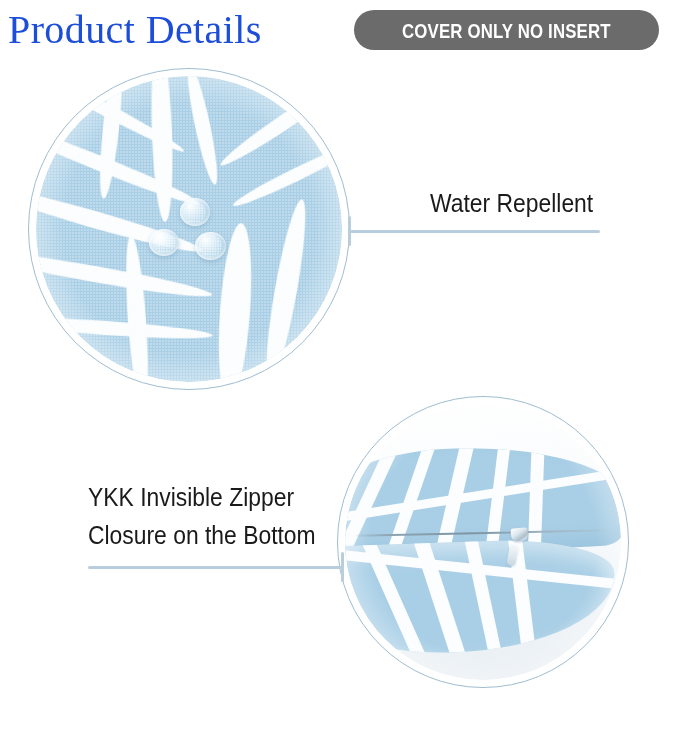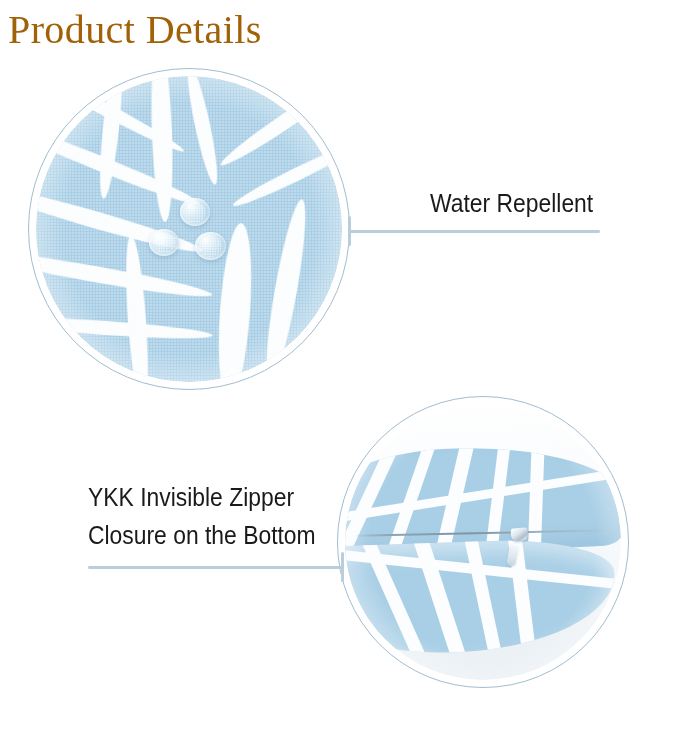--- a/index.html
+++ b/index.html
@@ -25,21 +25,21 @@
     width: 679px;
     height: 64px;
   }
   .page-title {
     position: absolute;
     left: 8px;
     top: 6px;
     font-family: "Liberation Serif", "DejaVu Serif", serif;
     font-size: 40px;
     line-height: 48px;
-    color: #a16207;
+    color: #1d4ed8;
     letter-spacing: 0.4px;
     white-space: nowrap;
   }
   .badge {
     position: absolute;
     left: 354px;
     top: 10px;
     width: 305px;
     height: 40px;
     border-radius: 20px;
@@ -289,20 +289,23 @@
     top: 552px;
     height: 30px;
   }
 </style>
 </head>
 <body>
 
 <div class="header">
   <div class="page-title">Product Details</div>
 
+  <div class="badge">
+    <span class="badge-label">COVER ONLY NO INSERT</span>
+  </div>
 </div>
 
 <div class="circle" id="circle-water">
   <div class="circle-photo">
     <div class="fabric-base"></div>
 
     <div class="frond" style="left:-10%; top:8%;  width:62%; height:13px; transform:rotate(28deg);"></div>
     <div class="frond" style="left:-14%; top:26%; width:70%; height:15px; transform:rotate(22deg);"></div>
     <div class="frond" style="left:-18%; top:44%; width:74%; height:17px; transform:rotate(16deg);"></div>
     <div class="frond" style="left:-20%; top:62%; width:78%; height:16px; transform:rotate(10deg);"></div>

